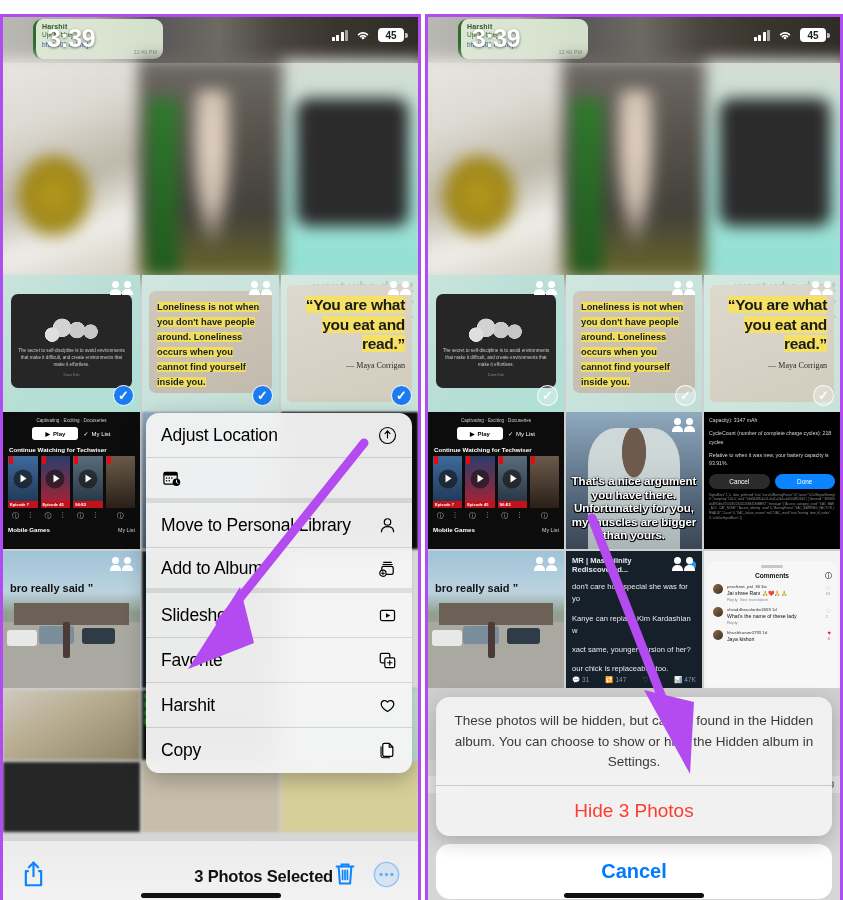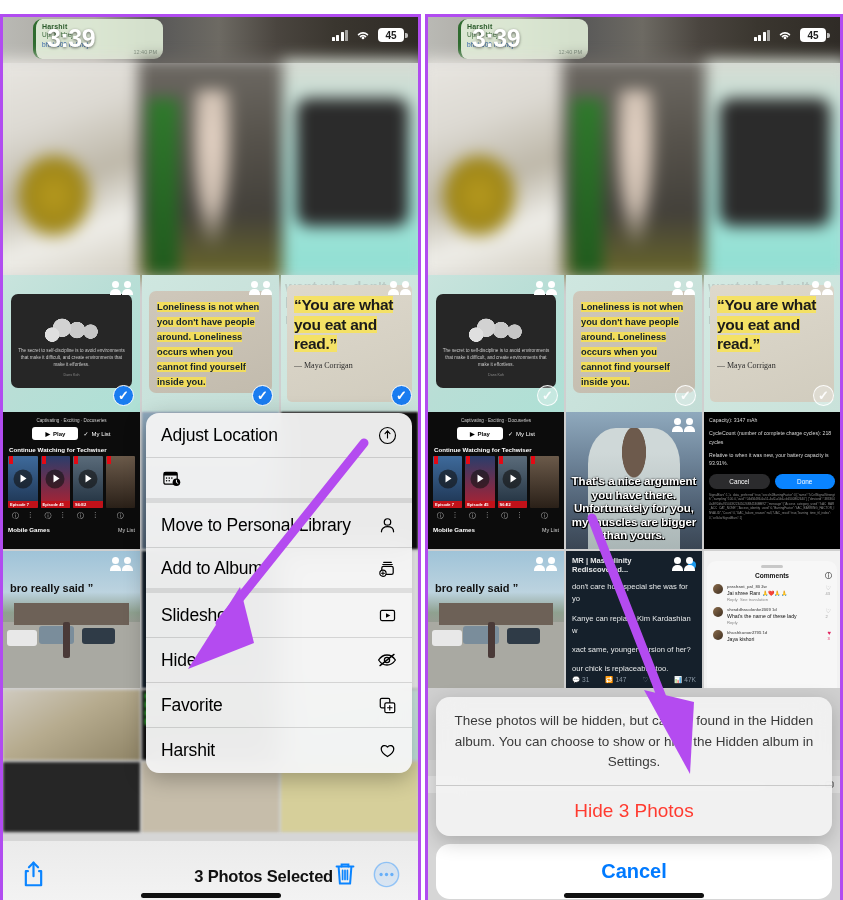--- a/index.html
+++ b/index.html
@@ -66,21 +66,21 @@
      background: radial-gradient(ellipse at 50% 30%, #e8d6c8 0%, #cbbcae 45%, rgba(120,110,100,0) 72%); }
   .hero .h3 { background: linear-gradient(180deg,#d8dbd2 0%,#b6e6dd 40%,#9fe3d8 70%,#8fdfd2 100%); }
   .hero .h3::after { content:""; position:absolute; left:10%; top:18%; width:78%; height:58%;
      background: #2b2b2b; border-radius: 12px; }
 
   
   .qrow { display: flex; height: 137px; gap: 2px; background: #cfcfcf; }
   .qcell { position: relative; flex: 1; overflow: hidden; }
   .qcell.c1 { background: linear-gradient(135deg,#c9e4dd 0%, #b9ded6 45%, #aee0d5 100%); }
   .qcell.c2 { background: linear-gradient(135deg,#cfe7e0 0%, #c3ddd6 100%); }
-  .qcell.c3 { background: linear-gradient(135deg,#d3e9e2 0%, #c9e2da 100%); }
+  .qcell.c3 { background: linear-gradient(135deg,#d3e9e2 0%, #c9e2da 100%); text-align: right; }
 
   .card-dark { position:absolute; left:8px; top:19px; right:8px; bottom:24px;
      background:#262626; border-radius:7px; display:flex; flex-direction:column;
      align-items:center; justify-content:center; padding:4px; }
   .card-dark .fig { width: 62px; height: 38px;
      background:
        radial-gradient(circle at 18% 78%, #e9e9e9 0 7px, transparent 7.5px),
        radial-gradient(circle at 34% 60%, #dcdcdc 0 9px, transparent 9.5px),
        radial-gradient(circle at 58% 66%, #d2d2d2 0 8px, transparent 8.5px),
        radial-gradient(circle at 80% 70%, #cfcfcf 0 7px, transparent 7.5px);
@@ -469,44 +469,44 @@
         <div class="mi">
           <span class="lbl">Slideshow</span>
           <span class="ic">
             <svg width="19" height="19" viewBox="0 0 20 20">
                 <rect x="2.6" y="4.6" width="14.8" height="10.8" rx="1.6" fill="none" stroke="#000" stroke-width="1.3"></rect>
                 <path d="M8.4 7.6 L13 10 L8.4 12.4 Z" fill="#000"></path>
               </svg>
           </span>
         </div>
         <div class="mi">
-          <span class="lbl">Hide</span>
-          <span class="ic">
-            <svg width="20" height="20" viewBox="0 0 20 20">
-                <path d="M1.6 10S4.9 5 10 5s8.4 5 8.4 5-3.3 5-8.4 5S1.6 10 1.6 10z" fill="none" stroke="#000" stroke-width="1.3"></path>
-                <circle cx="10" cy="10" r="2.6" fill="none" stroke="#000" stroke-width="1.3"></circle>
-                <path d="M3 15.6 L17 4.4" stroke="#000" stroke-width="1.4" stroke-linecap="round"></path>
-              </svg>
-          </span>
-        </div>
-        <div class="mi">
           <span class="lbl">Favorite</span>
           <span class="ic">
             <svg width="19" height="19" viewBox="0 0 20 20">
                 <rect x="2.4" y="2.4" width="10" height="10" rx="1.6" fill="none" stroke="#000" stroke-width="1.3"></rect>
                 <rect x="7.2" y="7.2" width="10.4" height="10.4" rx="1.6" fill="#fff" stroke="#000" stroke-width="1.3"></rect>
                 <path d="M12.4 10v4.8M10 12.4h4.8" stroke="#000" stroke-width="1.2" stroke-linecap="round"></path>
               </svg>
           </span>
         </div>
         <div class="mi">
           <span class="lbl">Harshit</span>
           <span class="ic">
             <svg width="19" height="19" viewBox="0 0 20 20">
                 <path d="M10 16.4s-6.6-4-6.6-8A3.6 3.6 0 0 1 10 6.4a3.6 3.6 0 0 1 6.6 2c0 4-6.6 8-6.6 8z" fill="none" stroke="#000" stroke-width="1.3" stroke-linejoin="round"></path>
+              </svg>
+          </span>
+        </div>
+        <div class="mi">
+          <span class="lbl">Copy</span>
+          <span class="ic">
+            <svg width="19" height="19" viewBox="0 0 20 20">
+                <path d="M6.6 2.6h5.2l3.8 3.8v8.2a1.6 1.6 0 0 1-1.6 1.6H6.6A1.6 1.6 0 0 1 5 14.6V4.2a1.6 1.6 0 0 1 1.6-1.6z" fill="#fff" stroke="#000" stroke-width="1.3"></path>
+                <path d="M11.8 2.6v3.8h3.8" fill="none" stroke="#000" stroke-width="1.2"></path>
+                <path d="M3.2 6v9.6a2 2 0 0 0 2 2h7" fill="none" stroke="#000" stroke-width="1.2" stroke-linecap="round"></path>
               </svg>
           </span>
         </div>
       </div>
 
       <svg class="arrow" style="left:155px;top:420px;" width="230" height="250" viewBox="0 0 230 250">
         <path d="M206 6 L62 186" stroke="#b44bf0" stroke-width="9" stroke-linecap="round"></path>
         <path d="M30 232 L82 150 L96 206 Z" fill="#b44bf0"></path>
       </svg>
 

